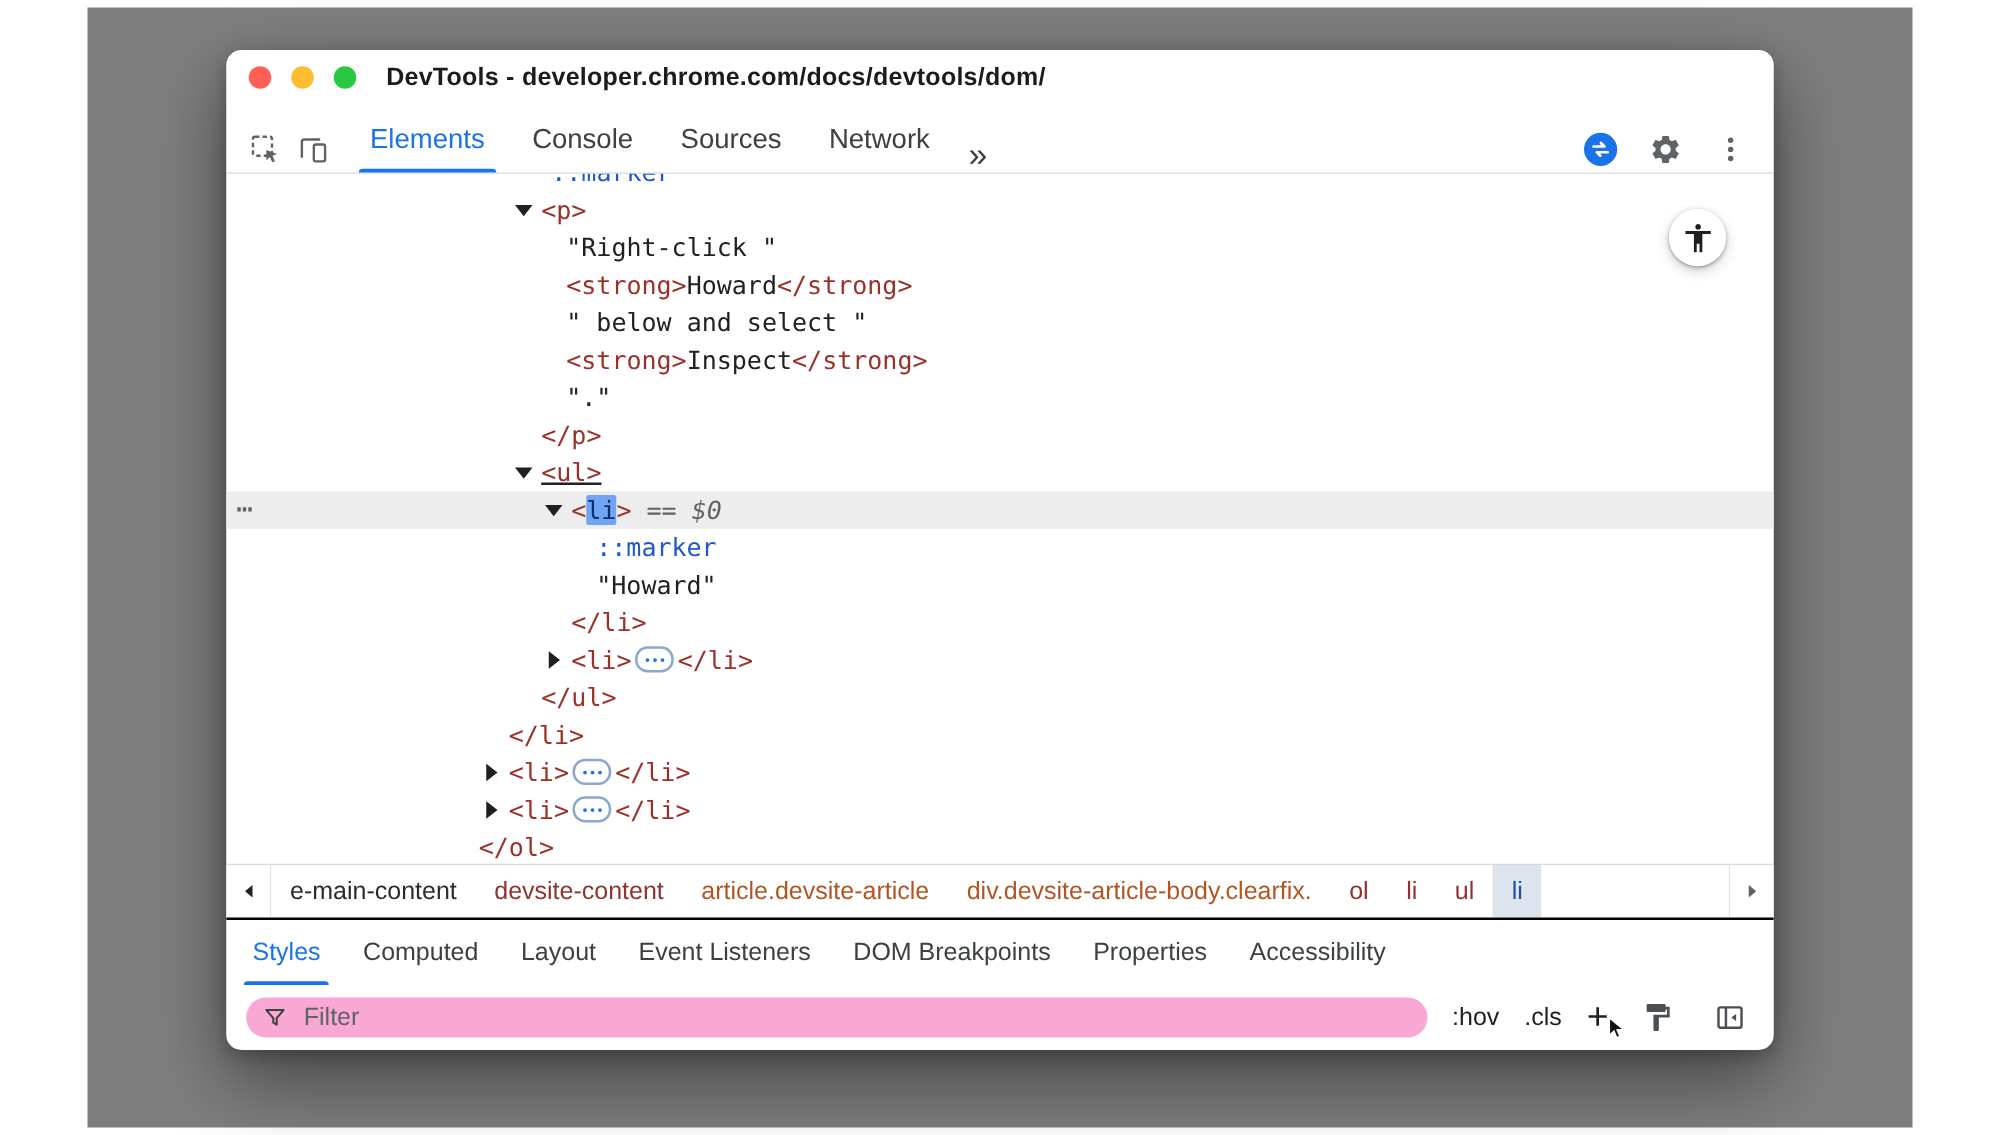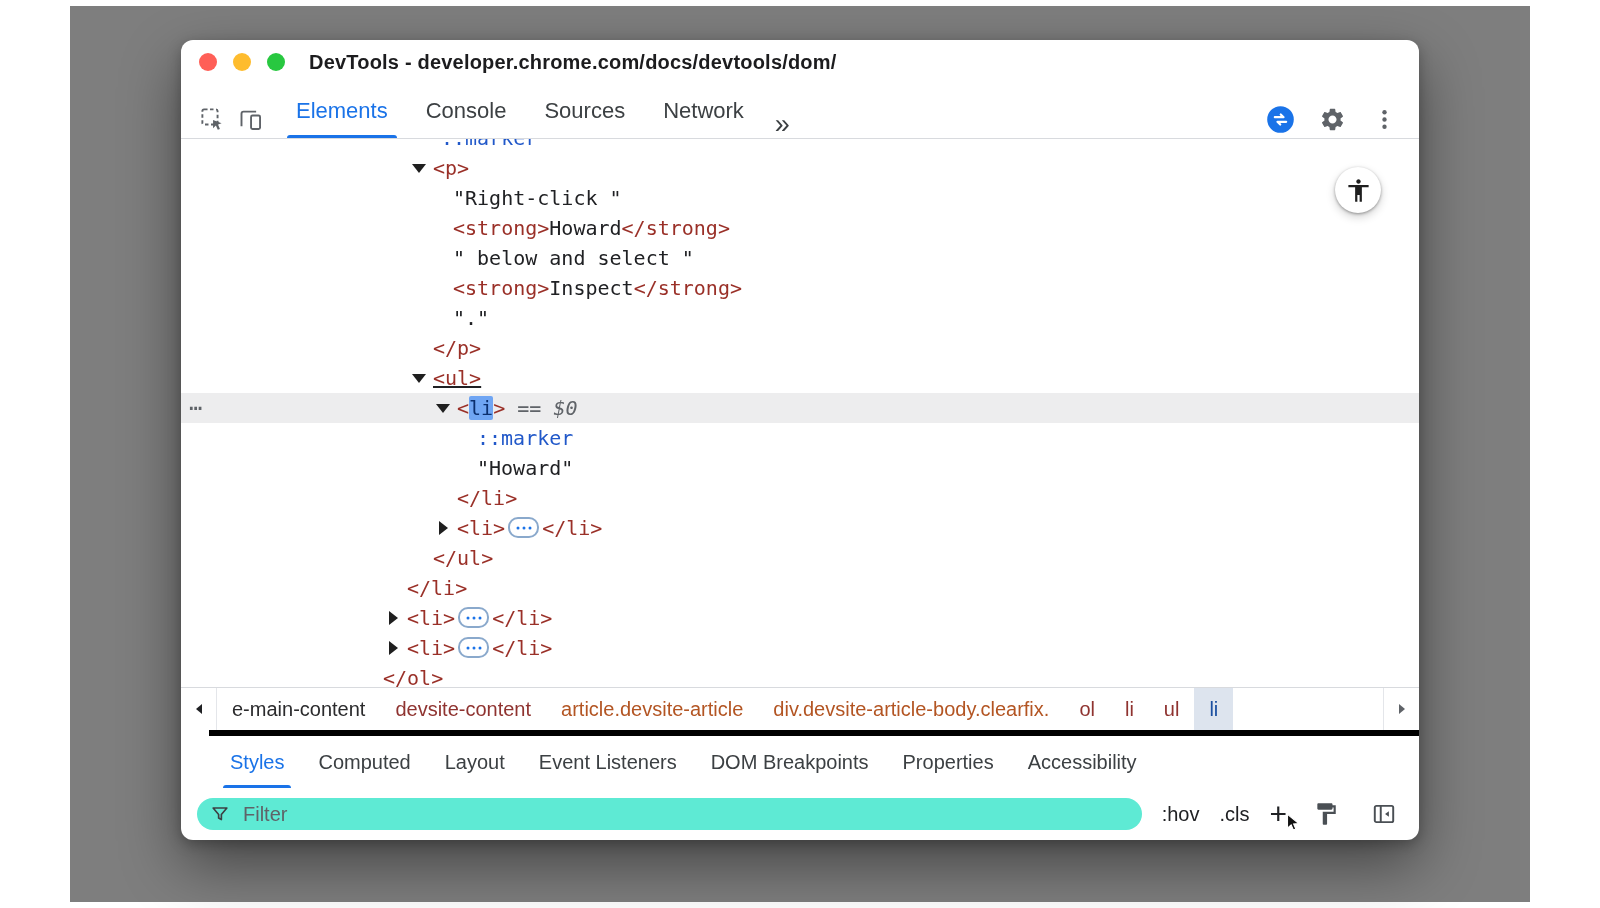--- a/index.html
+++ b/index.html
@@ -47,27 +47,27 @@
   .crumb-nav{flex:0 0 36px;display:flex;align-items:center;justify-content:center;background:#fff;border:none;padding:0;}
   .crumb-nav.left{border-right:1px solid #e4e6ea;}
   .crumb-nav.right{border-left:1px solid #e4e6ea;}
   .crumb-strip{flex:1 1 auto;display:flex;align-items:stretch;overflow:hidden;}
   .crumb{display:flex;align-items:center;padding:0 15px;white-space:nowrap;}
   .crumb.dark{color:#2b2b2d;}
   .crumb.maroon{color:var(--crumb-maroon);}
   .crumb.orange{color:var(--crumb-orange);}
   .crumb.selected{background:var(--crumb-selected-bg);color:var(--crumb-selected-text);}
   
-  .subtabs{flex:0 0 52px;border-top:6px solid #000000;display:flex;align-items:stretch;padding:0 4px;font-size:20px;margin-left:28px;}
+  .subtabs{flex:0 0 52px;border-top:2px solid #000000;display:flex;align-items:stretch;padding:0 4px;font-size:20px;}
   .stab{display:flex;align-items:center;height:100%;padding:0 17px;color:#3c4043;position:relative;white-space:nowrap;}
   .stab.active{color:var(--accent);}
   .stab.active::after{content:'';position:absolute;left:10px;right:10px;bottom:0;height:3px;background:var(--accent);border-radius:3px 3px 0 0;}
   
   .filterrow{flex:0 0 52px;display:flex;align-items:center;padding:0 16px;gap:20px;}
-  .ffield{flex:1 1 auto;height:32px;background:#5eead4;border-radius:16px;display:flex;align-items:center;padding:0 12px;gap:10px;}
+  .ffield{flex:1 1 auto;height:32px;background:#f9a8d4;border-radius:16px;display:flex;align-items:center;padding:0 12px;gap:10px;}
   .ffield input{flex:1;border:none;background:transparent;outline:none;font-size:20px;color:#202124;font-family:"Liberation Sans",sans-serif;}
   .ffield input::placeholder{color:#5f6368;}
   .tgl{font-size:20px;color:#202124;background:none;border:none;padding:0;white-space:nowrap;}
   .plus-wrap{position:relative;display:flex;align-items:center;}
   .plus{font-size:30px;color:#202124;background:none;border:none;padding:0;line-height:1;}
   .cursor-icon{position:absolute;left:13px;top:13px;}
 </style>
 </head>
 <body>
 

